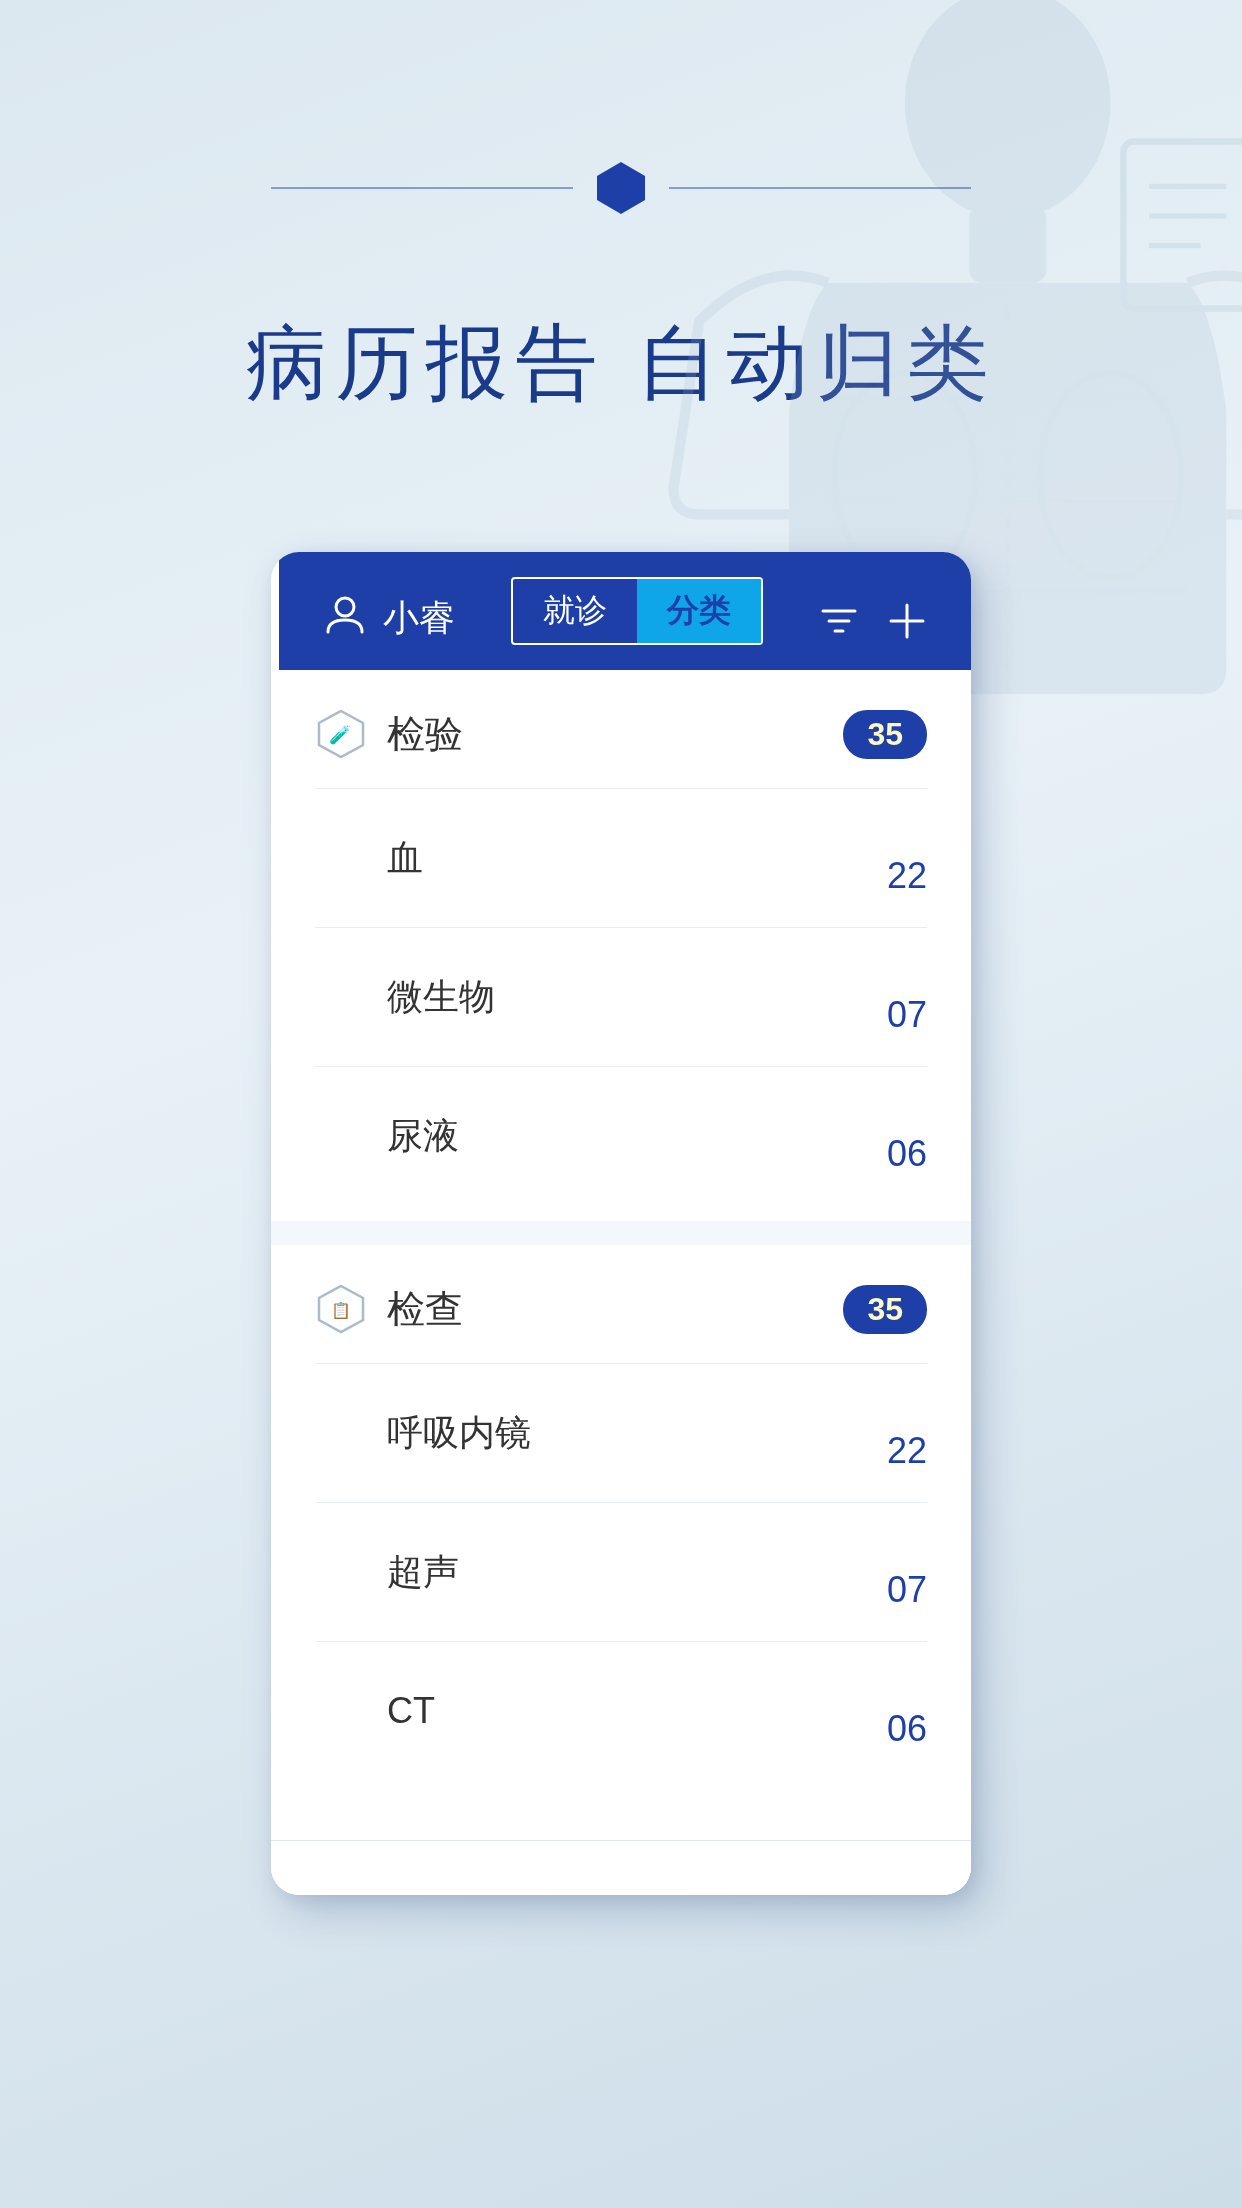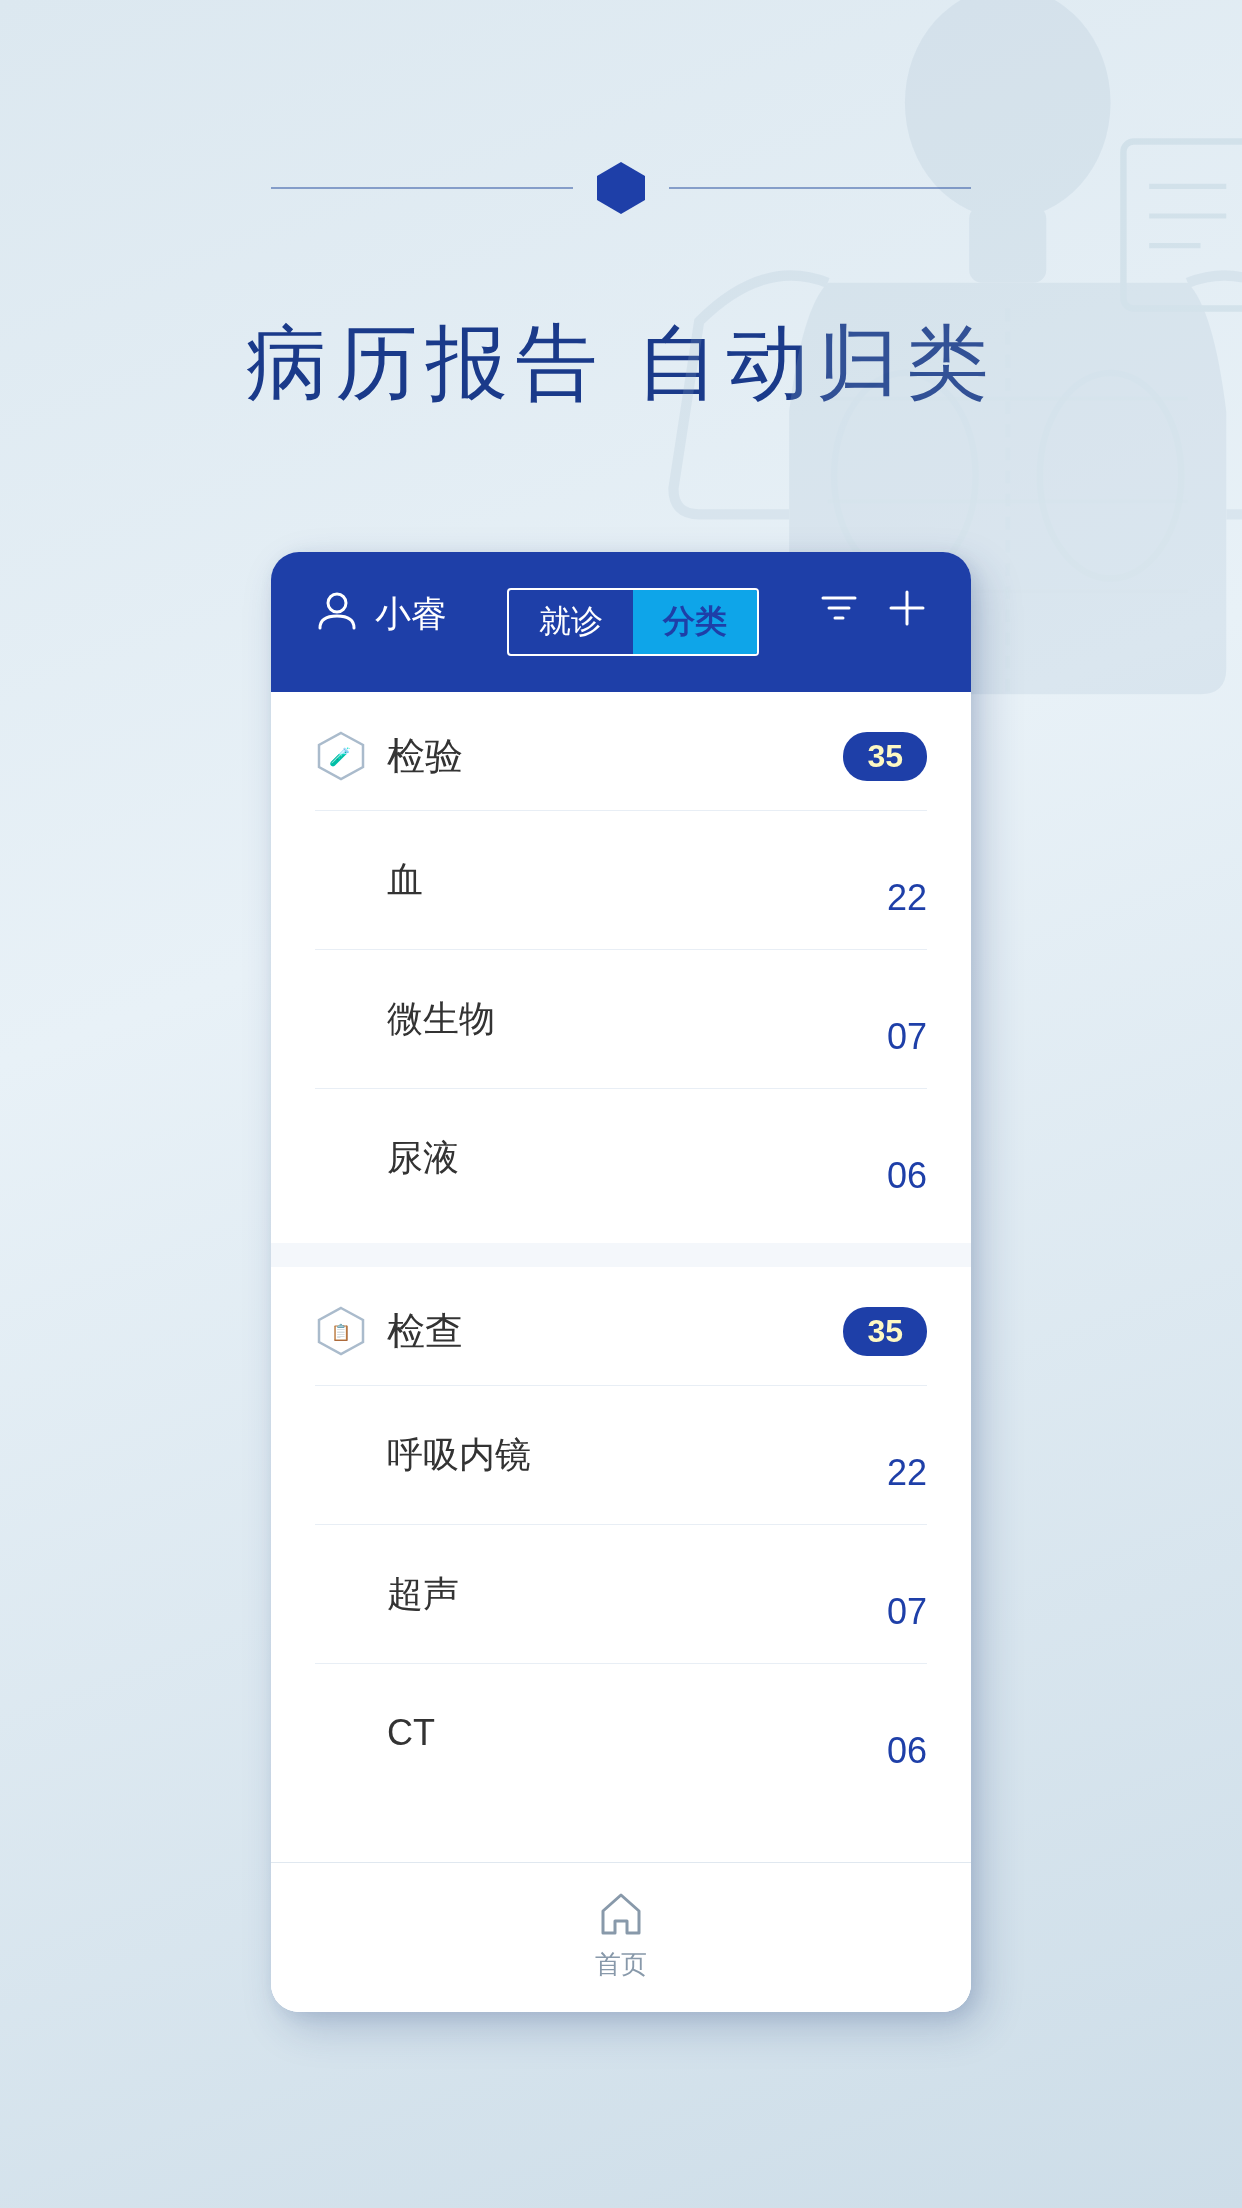--- a/index.html
+++ b/index.html
@@ -88,24 +88,25 @@
       border-radius: 28px;
       overflow: hidden;
       box-shadow: 12px 16px 40px rgba(30, 60, 120, 0.22), 4px 4px 16px rgba(30,60,120,0.10);
       background: #fff;
       position: relative;
     }
 
     
     .card-topbar {
       background: #1e3fa8;
-      padding: 36px 44px;
-      display: flex;
-      align-items: flex-start;
+      padding: 25px 44px;
+      display: flex;
+      align-items: flex-end;
       justify-content: space-between;
+      margin-left: 8px;
     }
 
     .user-area {
       display: flex;
       align-items: center;
       gap: 16px;
       color: #fff;
       font-size: 36px;
     }
 
@@ -376,26 +377,20 @@
           <div class="sub-item">
             <span class="sub-item-name">CT</span>
             <span class="sub-item-count">06</span>
           </div>
         </div>
 
         <div style="height: 60px;"></div>
 
         <div class="bottom-nav">
 
-          <div class="nav-item">
-            <svg viewBox="0 0 52 52" fill="none" xmlns="http://www.w3.org/2000/svg">
-              <path d="M8 24 L26 8 L44 24 L44 46 L32 46 L32 34 L20 34 L20 46 L8 46 Z" stroke="#8899aa" stroke-width="3" fill="none" stroke-linejoin="round"></path>
-            </svg>
-            <span class="nav-label">首页</span>
-          </div>
 
 
 
         </div>
 
       </div>
     </div>
 
   </div>
 </div>

